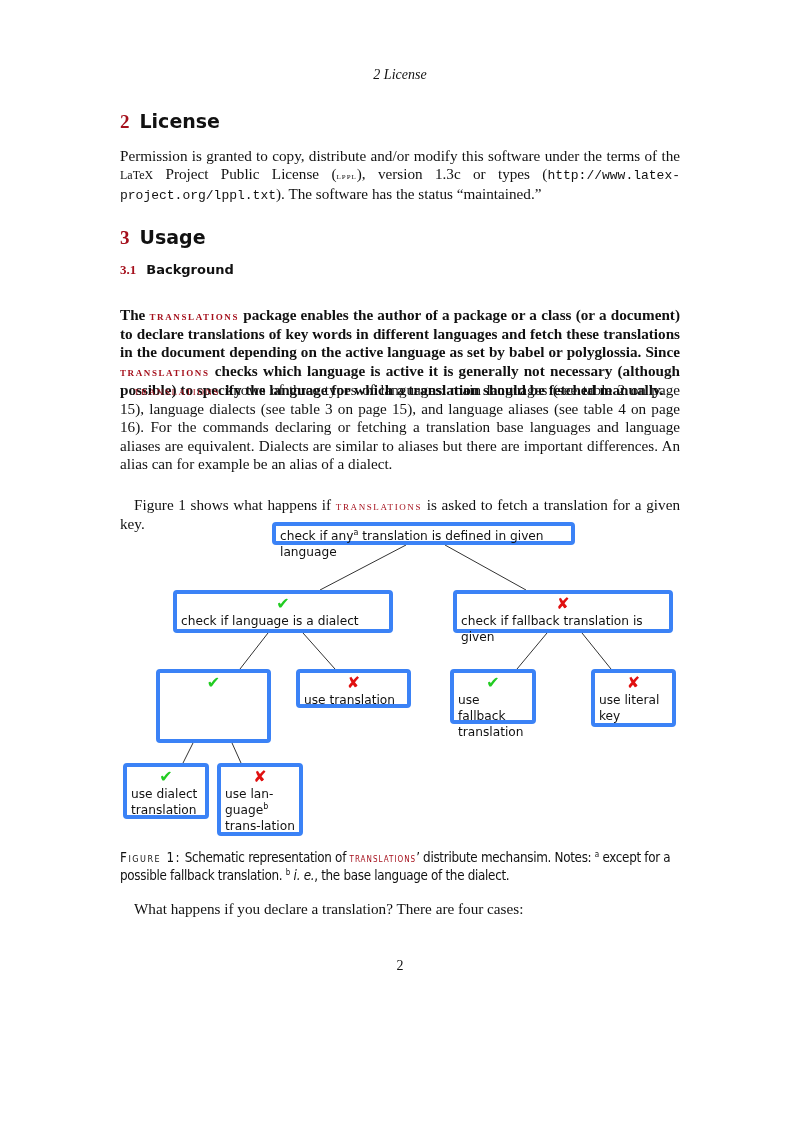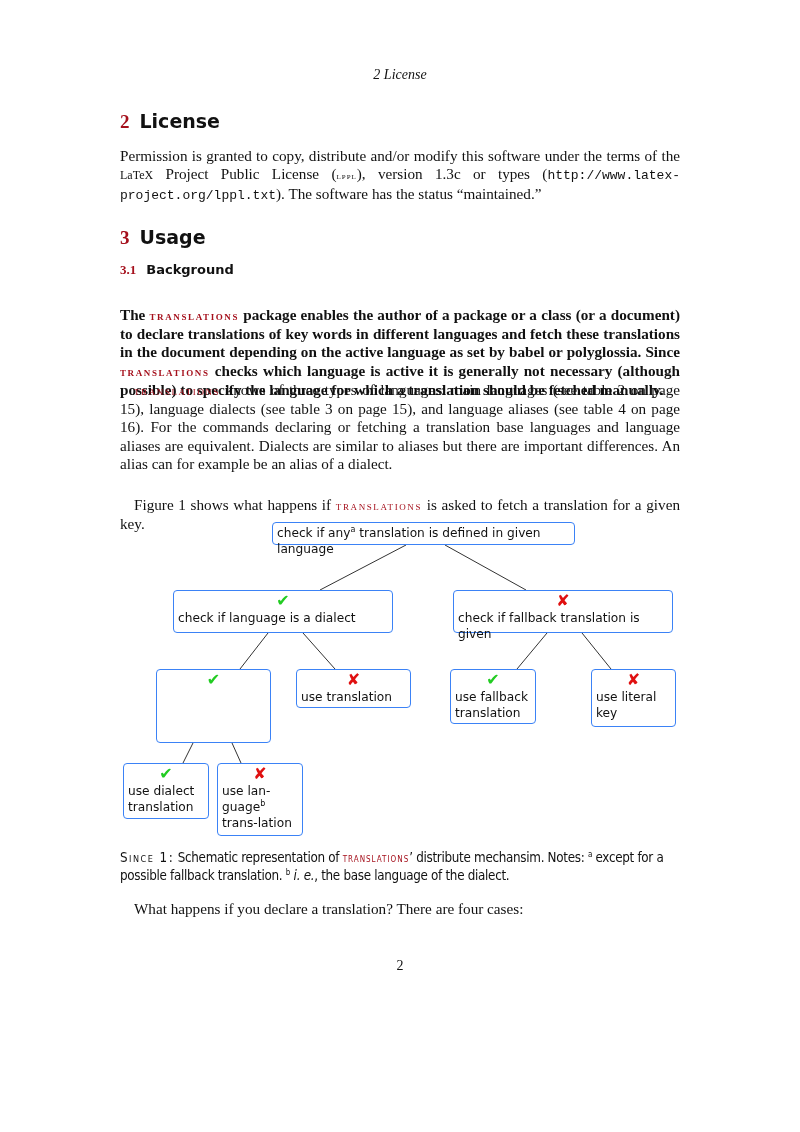--- a/index.html
+++ b/index.html
@@ -12,21 +12,21 @@
   .h1 .num, .h2 .num { color: #a5101c; margin-right: 10px; font-family: "Liberation Serif", serif; font-weight: bold; }
   .h2 { position: absolute; left: 120px; font-family: "DejaVu Sans", sans-serif; font-weight: bold;
         font-size: 13px; color: #111; }
   .para { position: absolute; left: 120px; width: 560px; font-size: 15.2px; line-height: 18.2px;
           text-align: justify; }
   .indent { text-indent: 14px; }
   .sc { color: #a5101c; font-variant: small-caps; letter-spacing: 1.6px; font-size: 13px; text-transform: lowercase; }
   .mono { font-family: "Liberation Mono", monospace; font-size: 13px; }
   .lsc { font-variant: small-caps; letter-spacing: 1px; text-transform: lowercase; font-size: 10px; }
   .latex { font-size: 12px; }
-  .node { position: absolute; border: 1px solid #3b82f6; border-radius: 4px; background: #fff;
+  .node { position: absolute; border: 4px solid #3b82f6; border-radius: 4px; background: #fff;
           font-family: "DejaVu Sans", sans-serif; font-size: 12.2px; line-height: 16px; color: #111;
           box-sizing: border-box; padding: 1px 4px 2px 4px; }
   .node .mark { display: block; text-align: center; font-size: 16px; line-height: 18px; font-weight: bold; }
   .ok { color: #22cc22; }
   .no { color: #e01010; }
   sup { font-size: 8px; line-height: 0; }
   svg.edges { position: absolute; left: 0; top: 0; }
   .caption { position: absolute; left: 120px; width: 560px; font-size: 13.3px; line-height: 17px;
              font-family: "DejaVu Sans", sans-serif; font-stretch: condensed; letter-spacing: -0.3px; }
   .caption .figlabel { font-variant: small-caps; letter-spacing: 1.5px; }
@@ -113,18 +113,18 @@
   <span class="mark ok">✔</span>
   <span>use dialect translation</span>
 </div>
 
 <div class="node" style="left:217px; top:763px; width:86px; height:73px;">
   <span class="mark no">✘</span>
   <span>use lan-guage</span><sup>b</sup><span> trans-lation</span>
 </div>
 
 <div class="caption" style="top:849px;">
-  <span class="figlabel">Since 1:</span><span> Schematic representation of </span><span class="sc2">translations</span><span>’ distribute mechansim. Notes: </span><sup>a</sup><span> except for a possible fallback translation. </span><sup>b</sup> <i>i. e.</i><span>, the base language of the dialect.</span>
+  <span class="figlabel">Figure 1:</span><span> Schematic representation of </span><span class="sc2">translations</span><span>’ distribute mechansim. Notes: </span><sup>a</sup><span> except for a possible fallback translation. </span><sup>b</sup> <i>i. e.</i><span>, the base language of the dialect.</span>
 </div>
 
 <div class="para indent" style="top:900px;">What happens if you declare a translation? There are four cases:</div>
 
 <div class="folio">2</div>
 
 </body></html>

